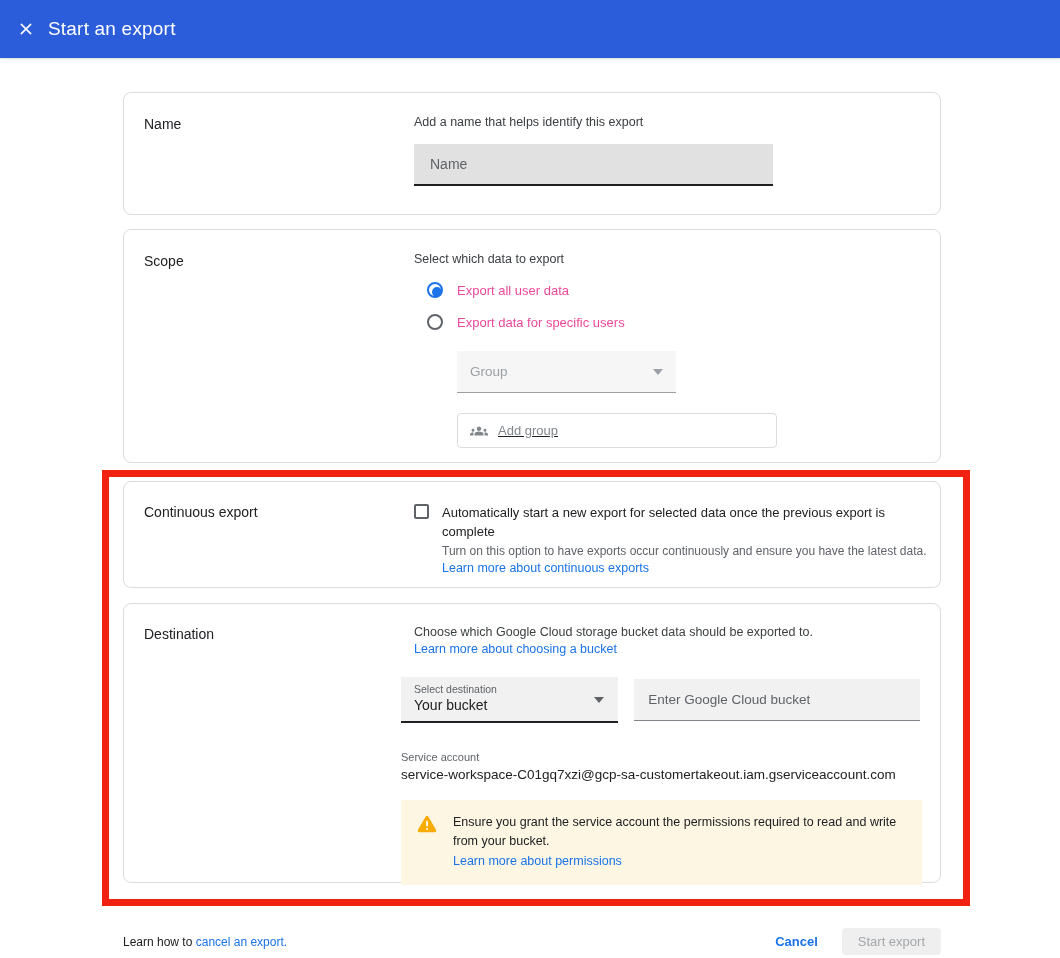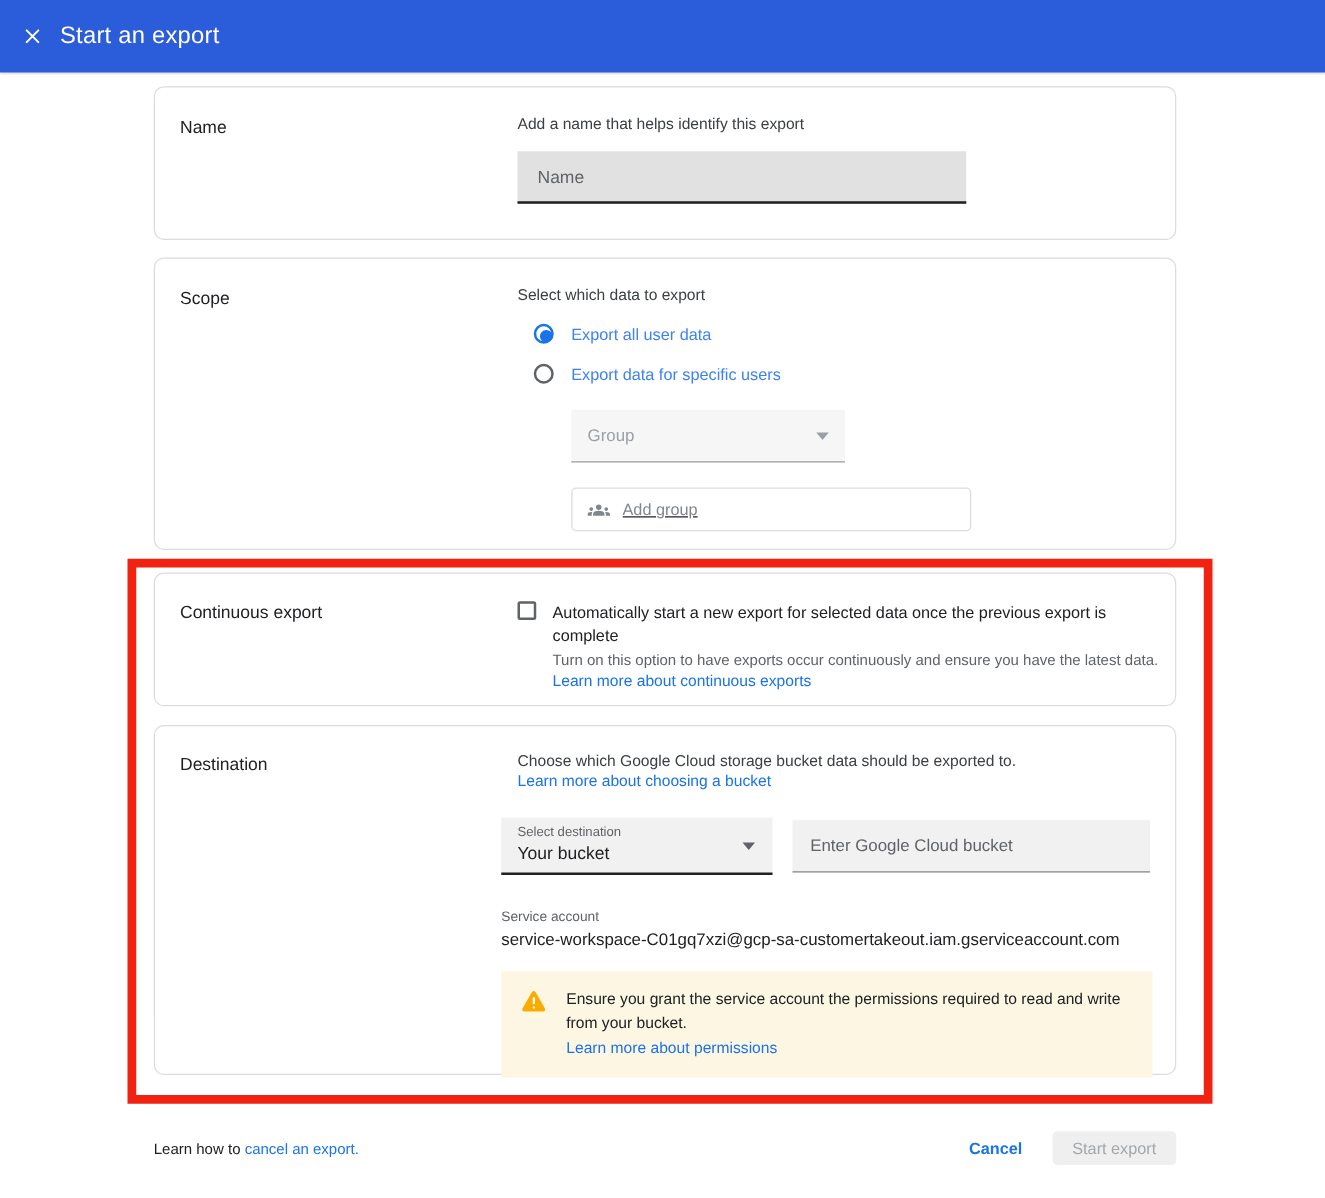--- a/index.html
+++ b/index.html
@@ -12,30 +12,30 @@
   .close-btn { width:40px; height:40px; margin-left:6px; display:flex; align-items:center; justify-content:center; cursor:pointer; }
   .header-title { color:#fff; font-size:19px; margin-left:2px; letter-spacing:.2px;text-align:center; }
 
   
   .card { width:818px; margin-left:123px; background:#fff; border:1px solid #dadce0; border-radius:8px; display:flex; padding:22px 20px 24px 20px; }
   .card-label { width:270px; font-size:14px; color:#202124; padding-top:1px; }
   .card-body { flex:1; min-width:0; }
   .helper { font-size:12.5px; color:#3c4043; }
   .link { color:#1a73e8; font-size:12.5px; cursor:pointer; text-decoration:none; display:inline-block; }
 
-  .card-name { margin-top:11px; height:123px; }
+  .card-name { margin-top:34px; height:123px; }
   .name-input { margin-top:15px; width:359px; height:42px; background:#e1e1e1; border:none; border-bottom:2px solid #1f1f1f; padding:0 16px; font-size:14px; color:#202124; font-family:inherit; outline:none; }
   .name-input::placeholder { color:#5f6368; }
 
   .card-scope { margin-top:14px; height:234px; }
   .radio-row { display:flex; align-items:center; margin-left:13px; margin-top:16px; }
   .radio-outer { width:16px; height:16px; border:2px solid #5f6368; border-radius:50%; position:relative; flex:0 0 auto; cursor:pointer; }
   .radio-outer.selected { border-color:#1a73e8; }
   .radio-outer.selected::after { content:""; position:absolute; left:3px; top:3px; width:10px; height:10px; background:#1a73e8; border-radius:50%; }
-  .radio-label { margin-left:14px; font-size:13px; color:#3b82f6; }
+  .radio-label { margin-left:14px; font-size:13px; color:#ec4899; }
   .group-select { margin-left:43px; margin-top:21px; width:219px; height:42px; background:#f6f6f6; border-bottom:1px solid #9e9e9e; display:flex; align-items:center; justify-content:space-between; padding:0 13px; color:#9aa0a6; font-size:13.5px; }
   .caret-down { width:0; height:0; border-left:5px solid transparent; border-right:5px solid transparent; border-top:6px solid #9aa0a6; }
   .addgroup { margin-left:43px; margin-top:20px; width:320px; height:35px; border:1px solid #dadce0; border-radius:4px; display:flex; align-items:center; padding:0 12px; background:#fff;text-decoration:underline; }
   .addgroup input { border:none; outline:none; flex:1; font-size:13px; font-family:inherit; color:#202124; margin-left:10px; background:transparent; }
   .addgroup input::placeholder { color:#80868b; }
 
   
   .annotation-box { width:868px; margin-left:102px; margin-top:7px; border:7px solid #f22213; padding:4px 22px 16px 14px; }
   .annotation-box .card { margin-left:0; }
 

